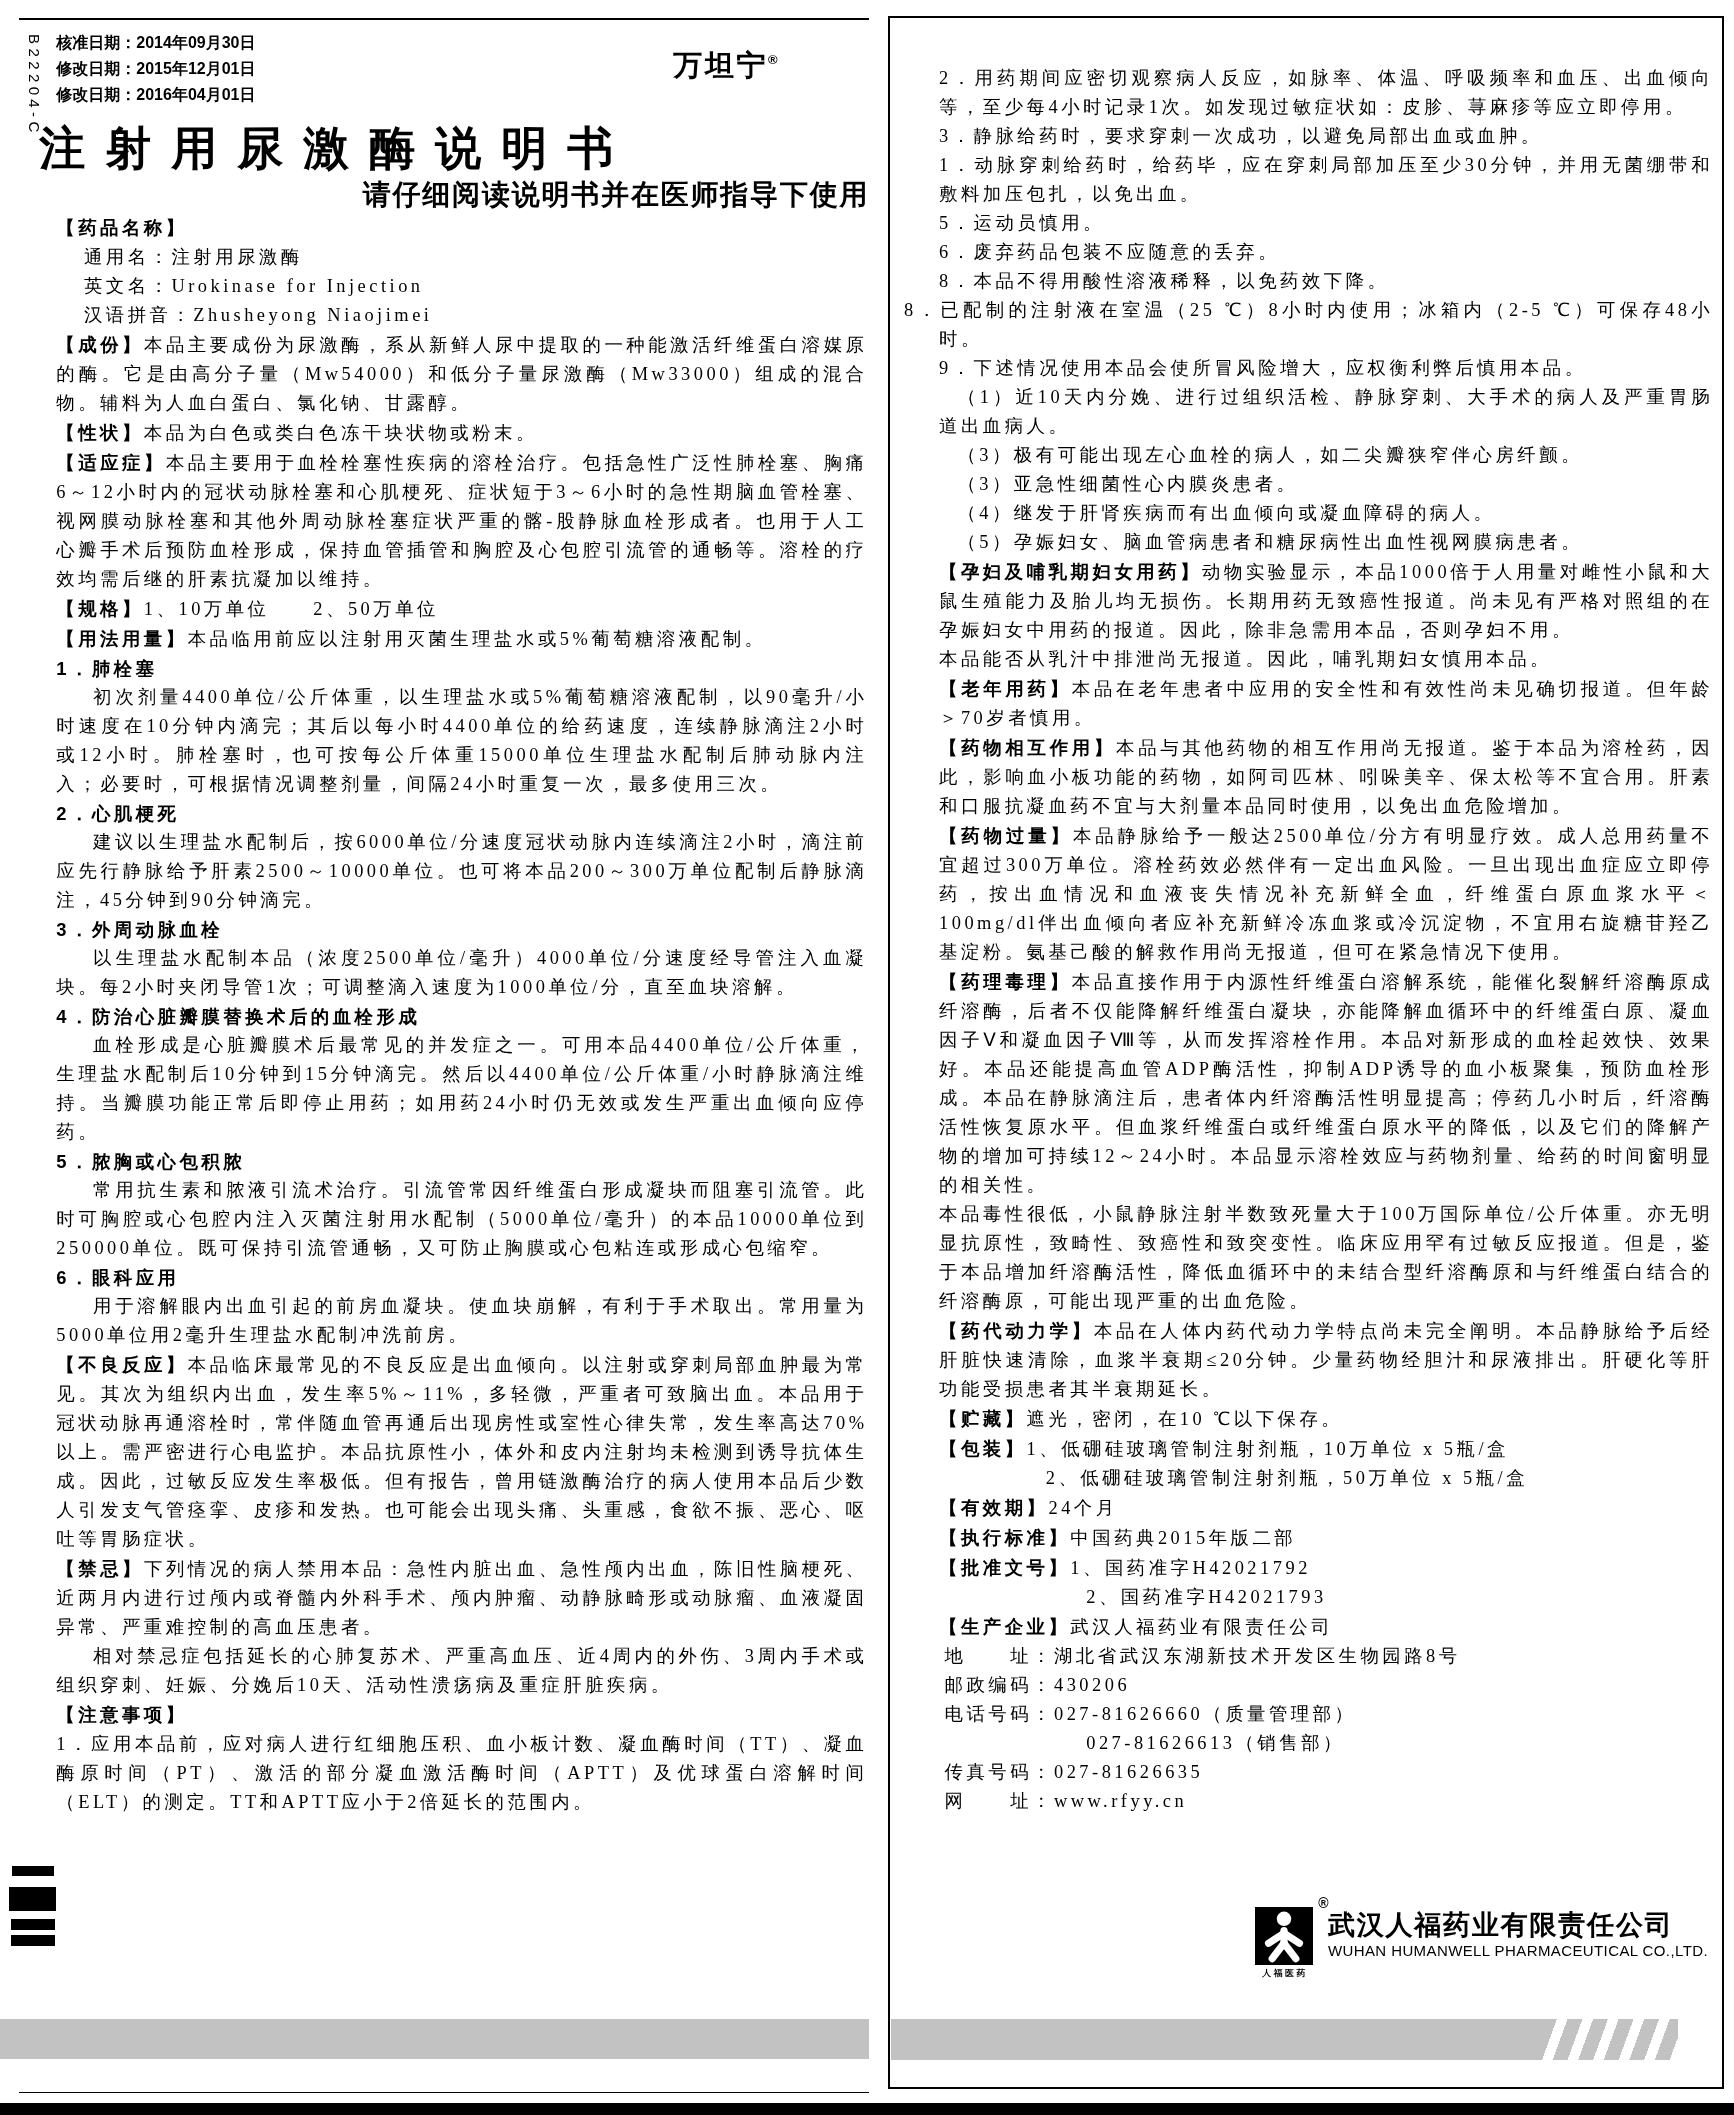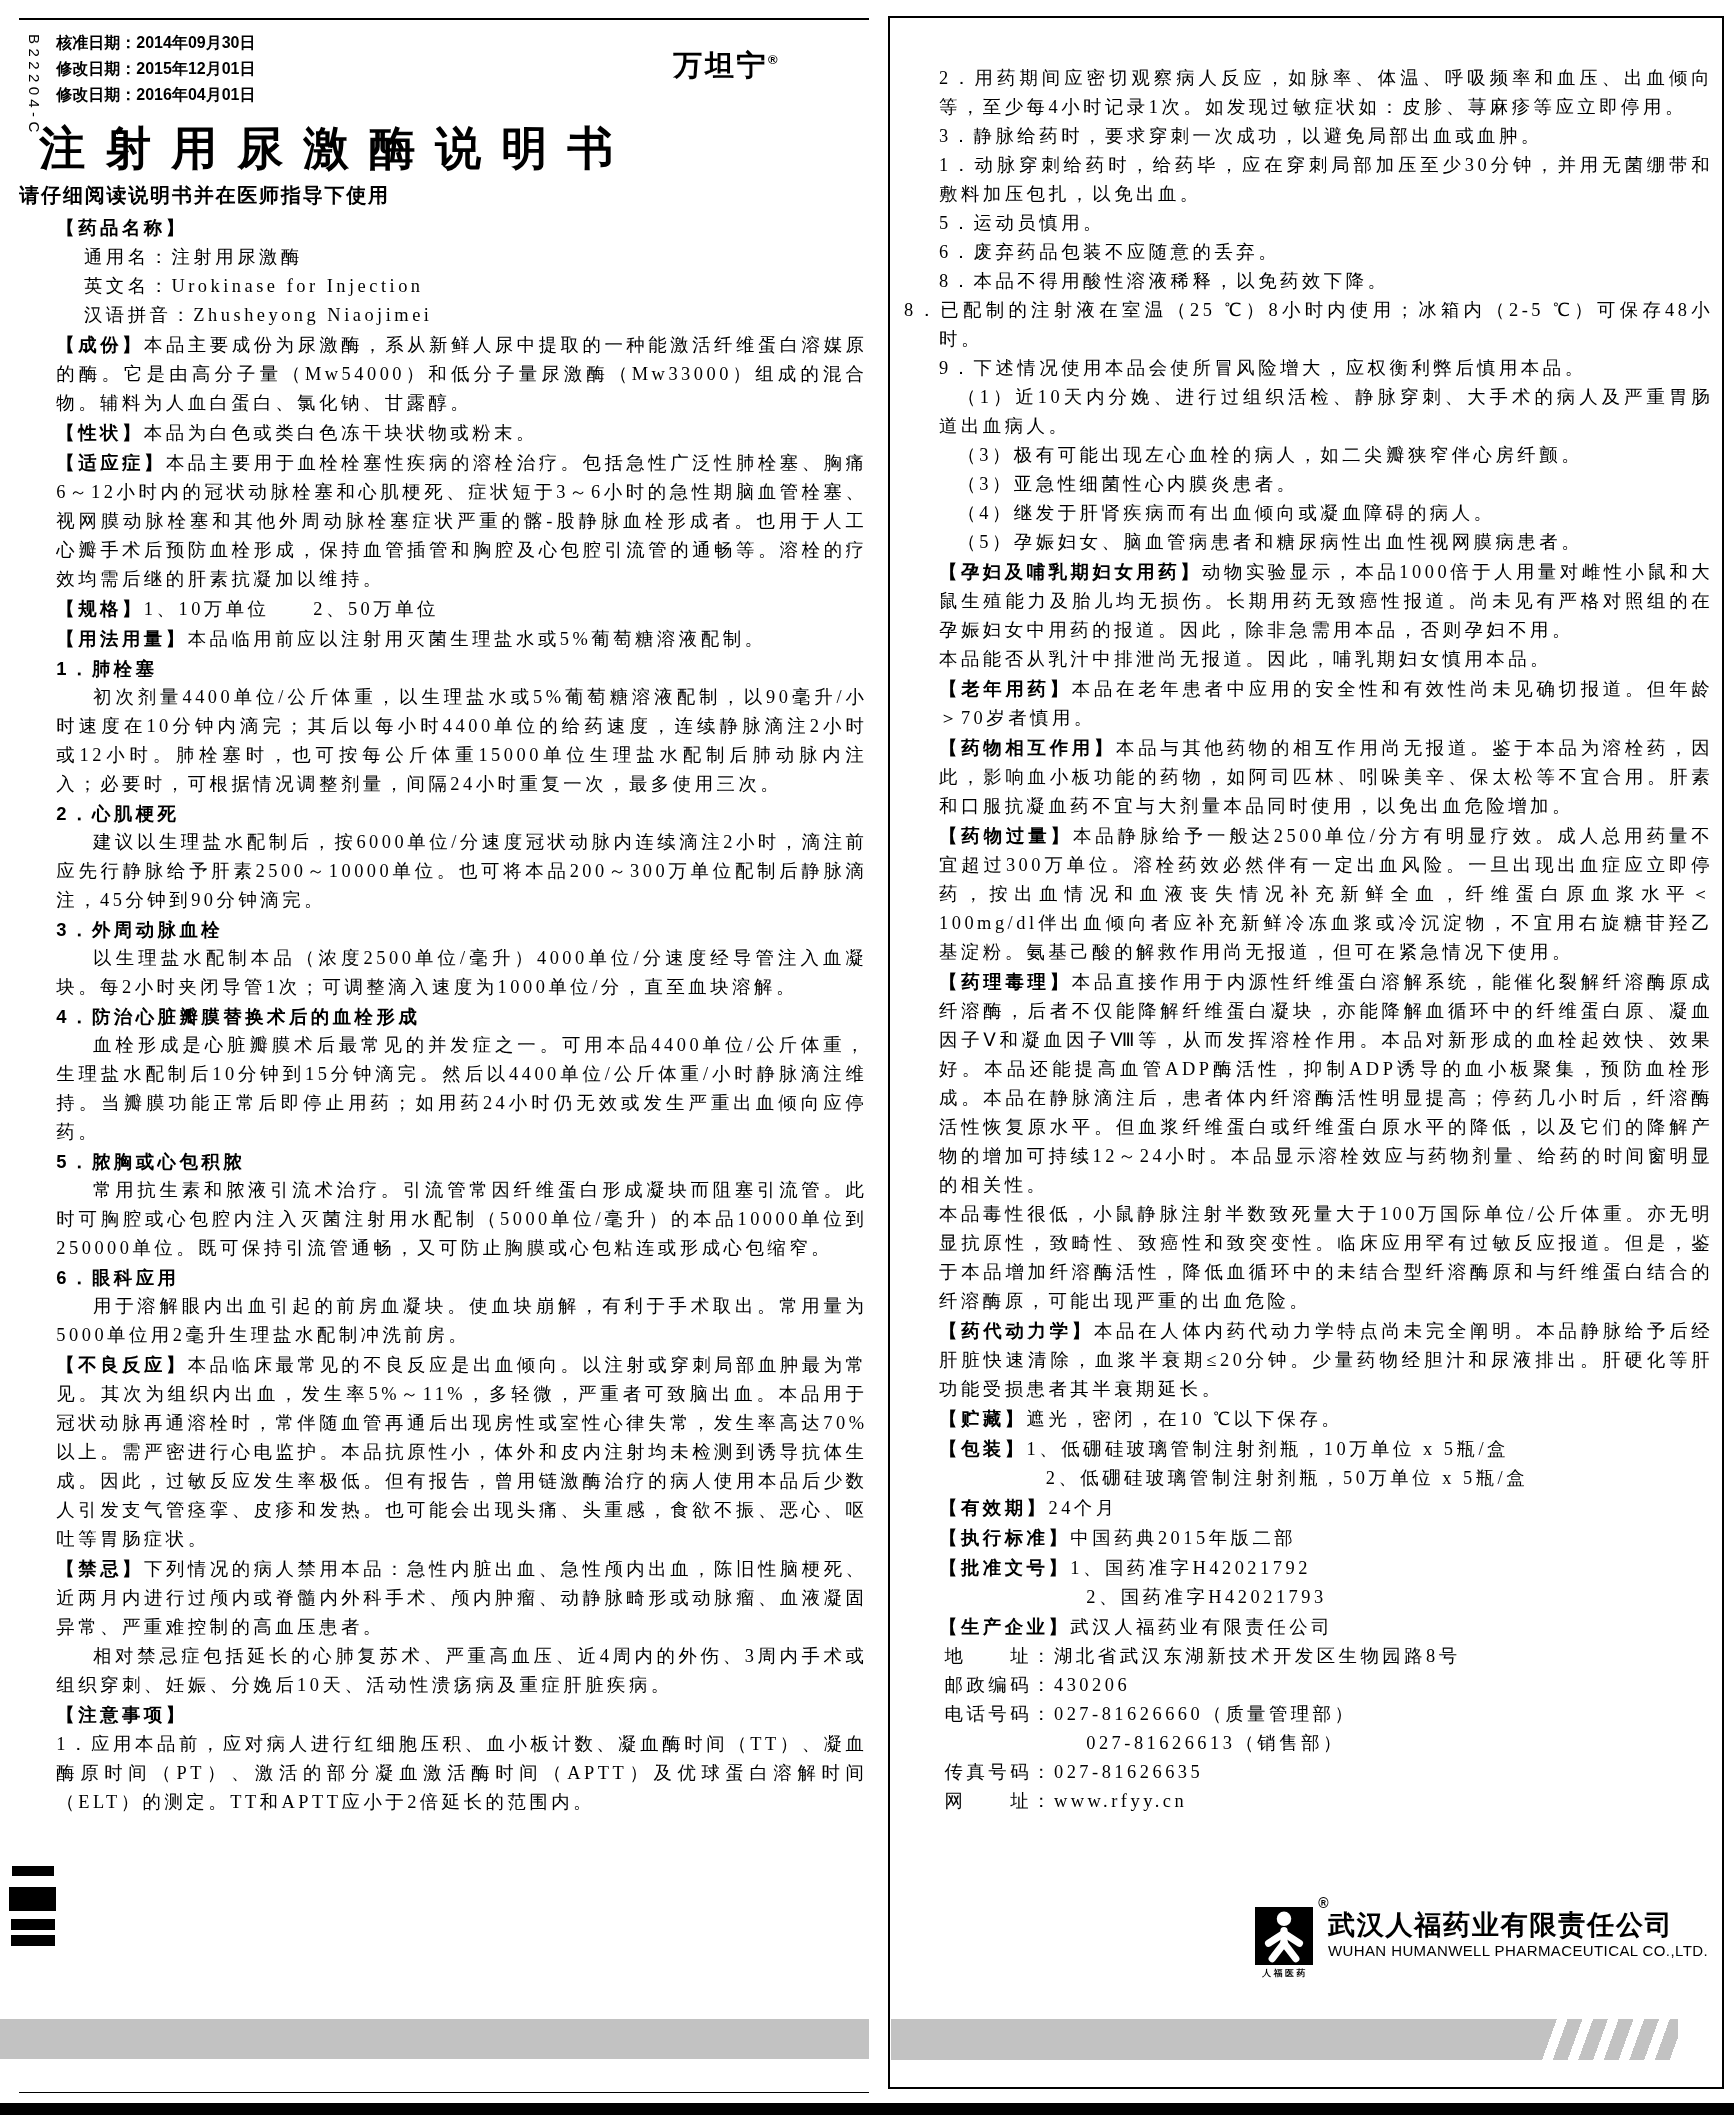--- a/index.html
+++ b/index.html
@@ -17,22 +17,22 @@
   .vert-code{position:absolute;left:7px;top:14px;
       writing-mode:vertical-rl;text-orientation:sideways;
       font-family:"Liberation Sans",sans-serif;font-size:15px;letter-spacing:4.4px;}
   .dates{margin:10.5px 0 0 37px;font-family:"Liberation Sans",sans-serif;
       font-weight:bold;font-size:16px;line-height:26px;}
   .brand{position:absolute;left:654px;top:26px;font-family:"Liberation Sans",sans-serif;
       font-weight:bold;font-size:29px;letter-spacing:2.6px;}
   .brand sup{font-size:13px;}
   .doc-title{margin-top:14px;text-align:left;font-family:"Liberation Sans",sans-serif;
       font-weight:bold;font-size:46px;line-height:53px;letter-spacing:20px;text-indent:20px;}
-  .doc-subtitle{margin-top:7px;text-align:left;font-family:"Liberation Sans",sans-serif;
-      font-weight:bold;font-size:20px;line-height:26px;letter-spacing:1.8px;}
+  .doc-subtitle{margin-top:7px;text-align:right;font-family:"Liberation Sans",sans-serif;
+      font-weight:bold;font-size:28px;line-height:26px;letter-spacing:1.8px;}
 
   
   .body{margin:5.3px 1.8px 0 37px;font-size:18.4px;line-height:29px;
       text-align:justify;letter-spacing:3.5px;}
   .rbody{margin:46px 8.8px 0 49px;}
   .body p{margin:0;padding:0;}
   .body .b{font-family:"Liberation Sans",sans-serif;font-weight:bold;}
   .body p.sub{font-family:"Liberation Sans",sans-serif;font-weight:bold;}
   .ind1{text-indent:1em;}
   .ind2{text-indent:2em;}

